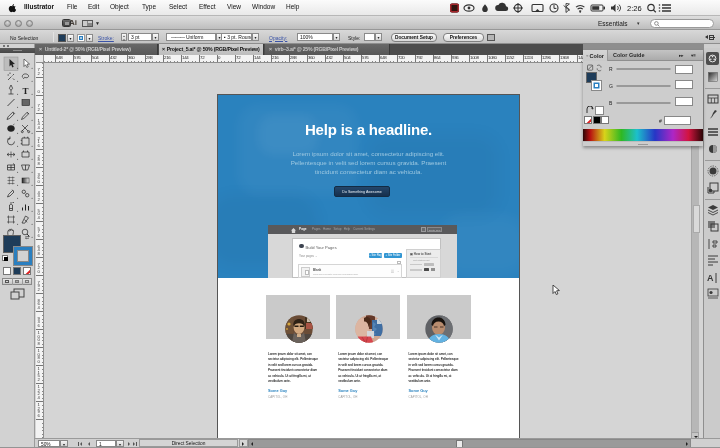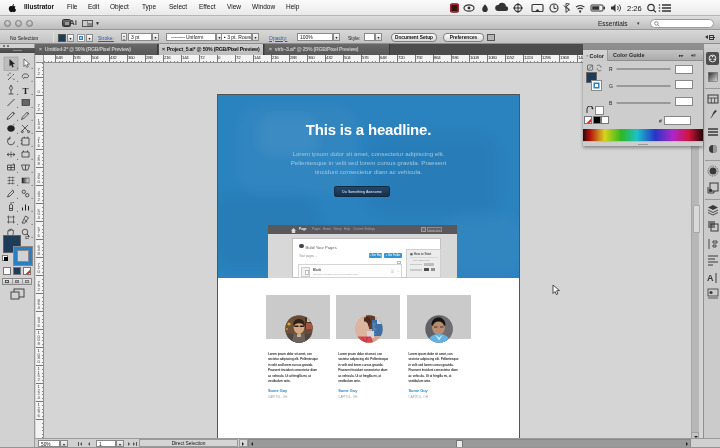--- a/index.html
+++ b/index.html
@@ -710,21 +710,21 @@
 <div id="rcorner" class="abs"></div>
 
 <div id="canvas" class="abs">
   <div id="artboard">
     <div id="bluehero">
       <div class="abs" style="left:20px;top:10px;width:120px;height:90px;background:rgba(255,255,255,0.04);border-radius:20px;filter:blur(6px);"></div>
       <div class="abs" style="left:150px;top:40px;width:130px;height:80px;background:rgba(0,0,0,0.03);border-radius:20px;filter:blur(8px);"></div>
       <div class="abs" style="left:-10px;top:100px;width:110px;height:70px;background:rgba(0,0,0,0.035);border-radius:25px;filter:blur(7px);"></div>
       <div class="abs" style="left:220px;top:120px;width:90px;height:60px;background:rgba(255,255,255,0.04);border-radius:25px;filter:blur(7px);"></div>
       <div class="abs" style="left:40px;top:20px;width:60px;height:40px;background:rgba(255,255,255,0.05);border-radius:15px;filter:blur(5px);"></div>
-      <div class="abs" style="left:0;top:25.8px;width:301px;text-align:center;font-size:15px;font-weight:bold;color:#fff;letter-spacing:-0.2px;">This is a headline.</div>
+      <div class="abs" style="left:0;top:25.8px;width:301px;text-align:center;font-size:15px;font-weight:bold;color:#fff;letter-spacing:-0.2px;">Help is a headline.</div>
       <div class="abs" style="left:0;top:55px;width:301px;text-align:center;font-size:6.25px;line-height:8.8px;color:#9dc8e1;">Lorem ipsum dolor sit amet, consectetur adipiscing elit.<br>Pellentesque in velit sed lorem cursus gravida. Praesent<br>tincidunt consectetur diam ac vehicula.</div>
       <div class="abs" style="left:116px;top:91px;width:56px;height:11px;background:linear-gradient(#24466b,#16304d);border-radius:2px;border:0.5px solid #122b44;text-align:center;line-height:11px;font-size:3.6px;color:#e8eef4;">Do Something Awesome</div>
 
       <div class="abs" style="left:50px;top:130px;width:189px;height:52.5px;">
         <div class="abs" style="left:0;top:0;width:189px;height:9px;background:#59595b;">
           <svg class="abs" style="left:23px;top:2.5px" width="5" height="5" viewBox="0 0 6 6">
               <path d="M3 0L0 3h1v3h4V3h1z" fill="#d9d9d9"></path>
             </svg>
           <span class="abs" style="left:31px;top:2.2px;font-size:3.2px;color:#f0f0f0;font-weight:bold;">Page</span>
           <span class="abs" style="left:44px;top:2.4px;font-size:3px;color:#a6a6a8;">Pages&nbsp;&nbsp;&nbsp;Home&nbsp;&nbsp;&nbsp;Setup&nbsp;&nbsp;&nbsp;Help&nbsp;&nbsp;&nbsp;&nbsp;Current Settings</span>

